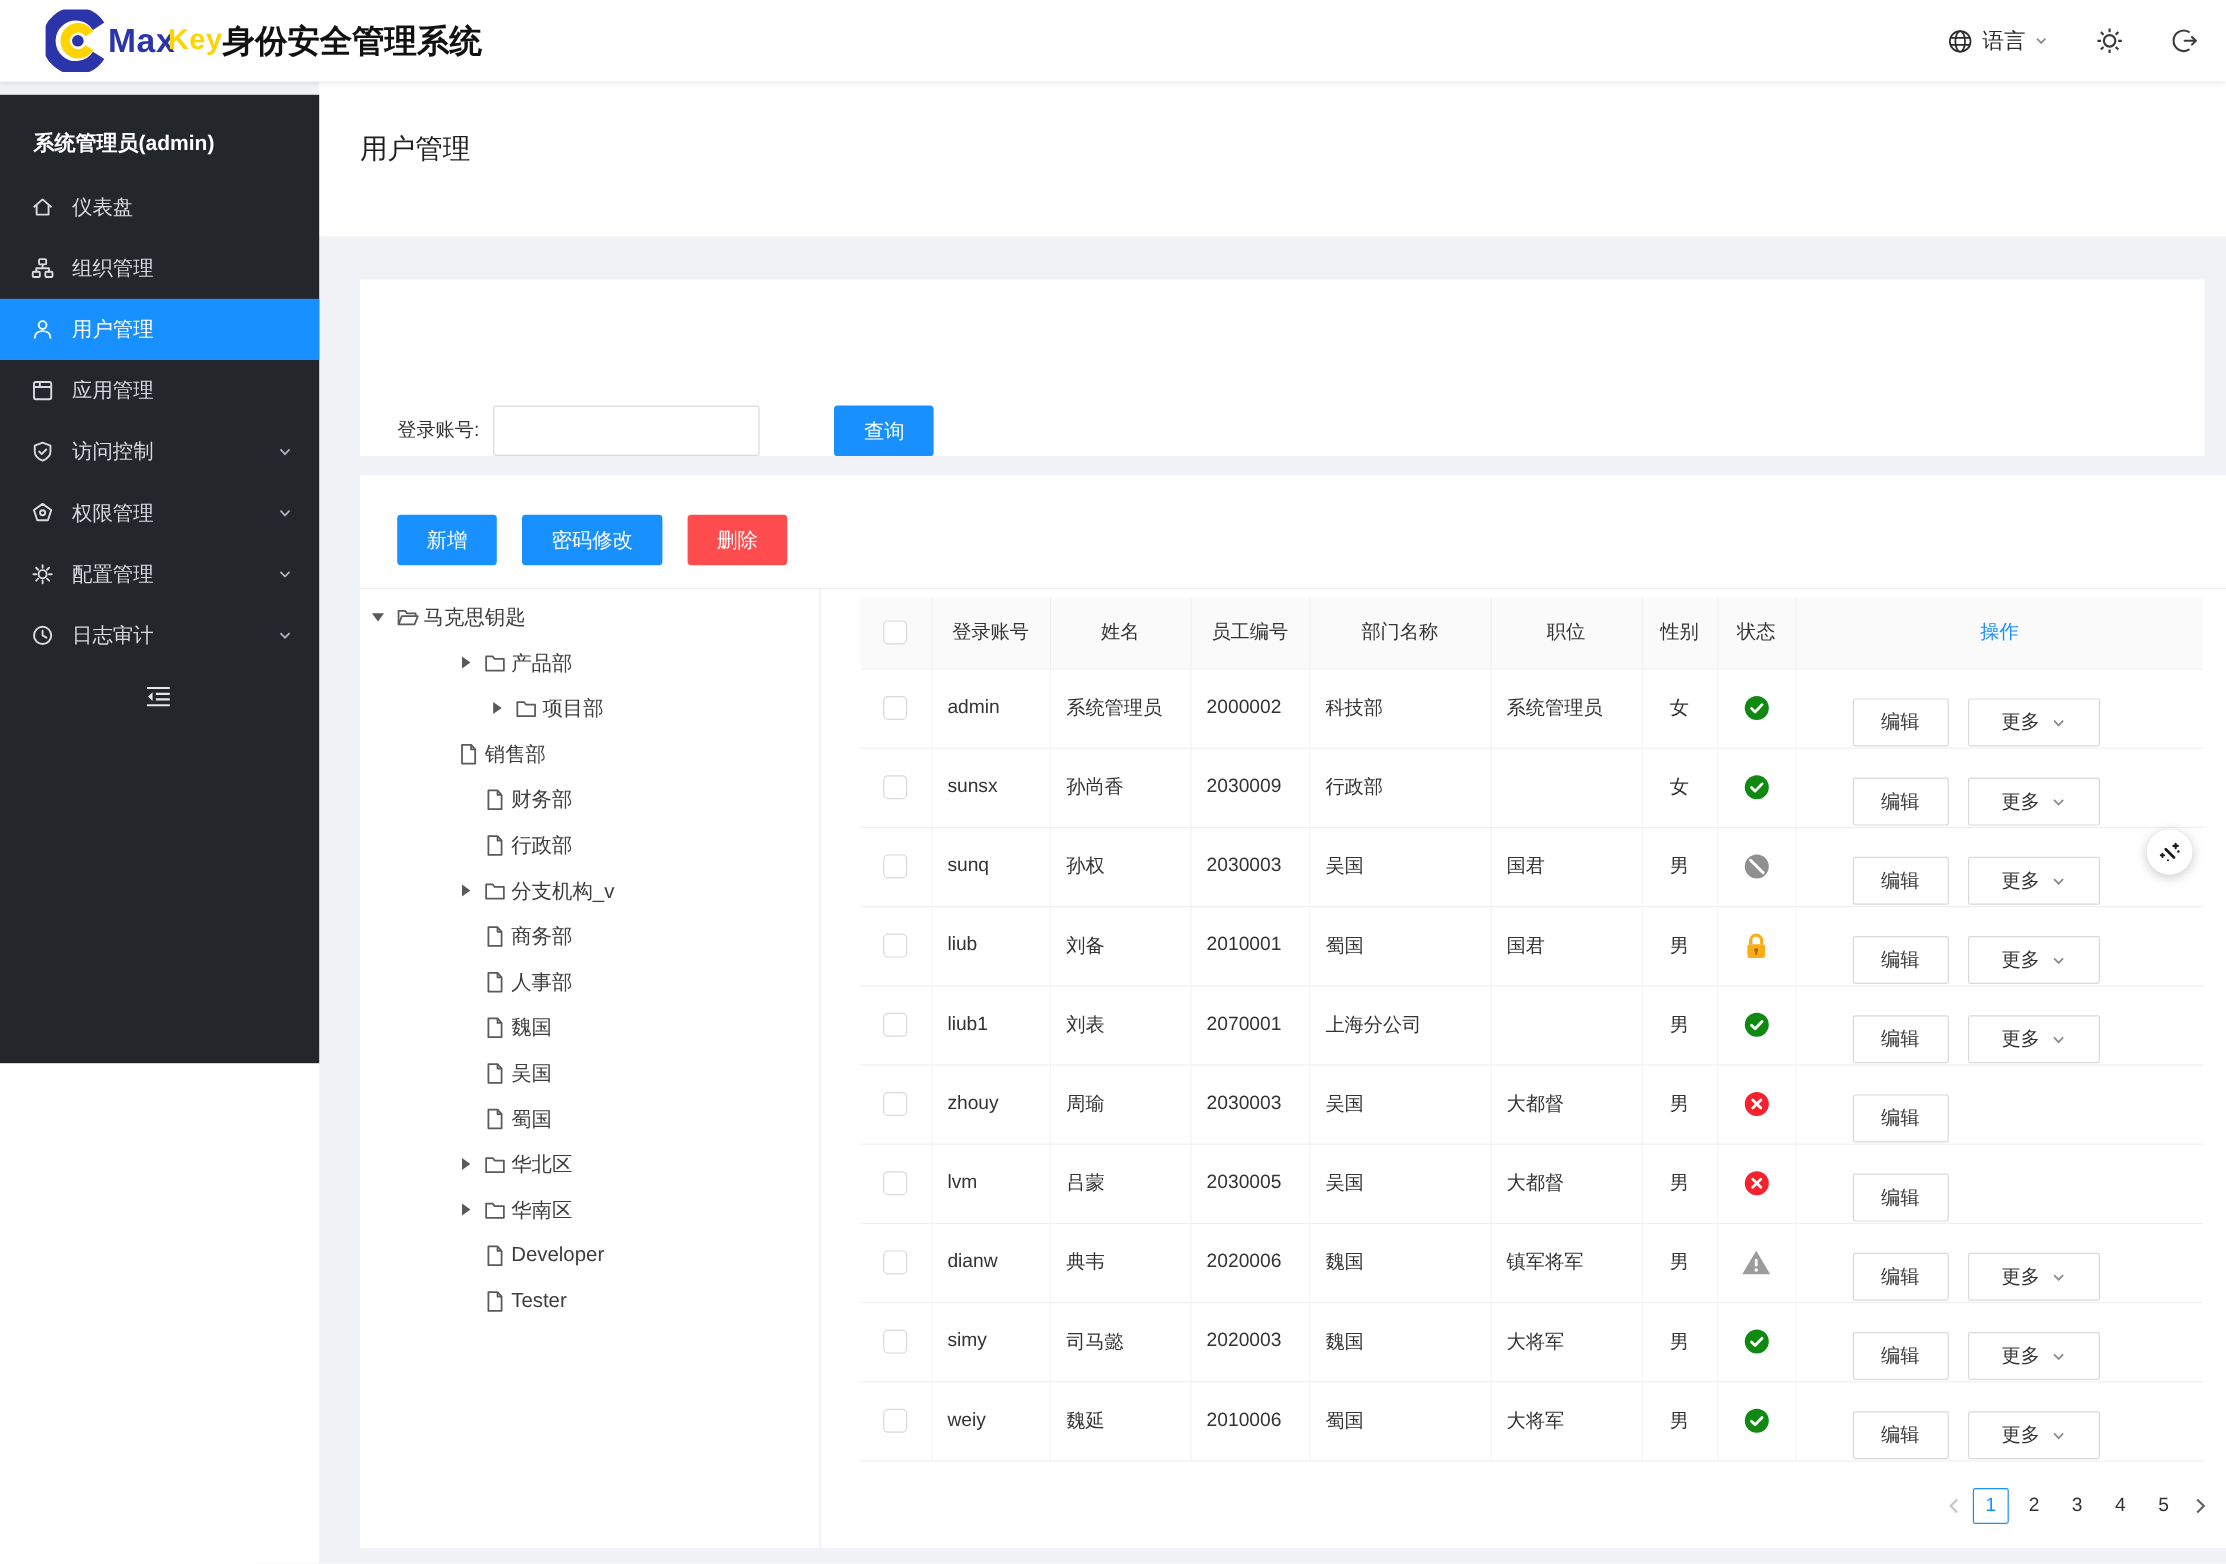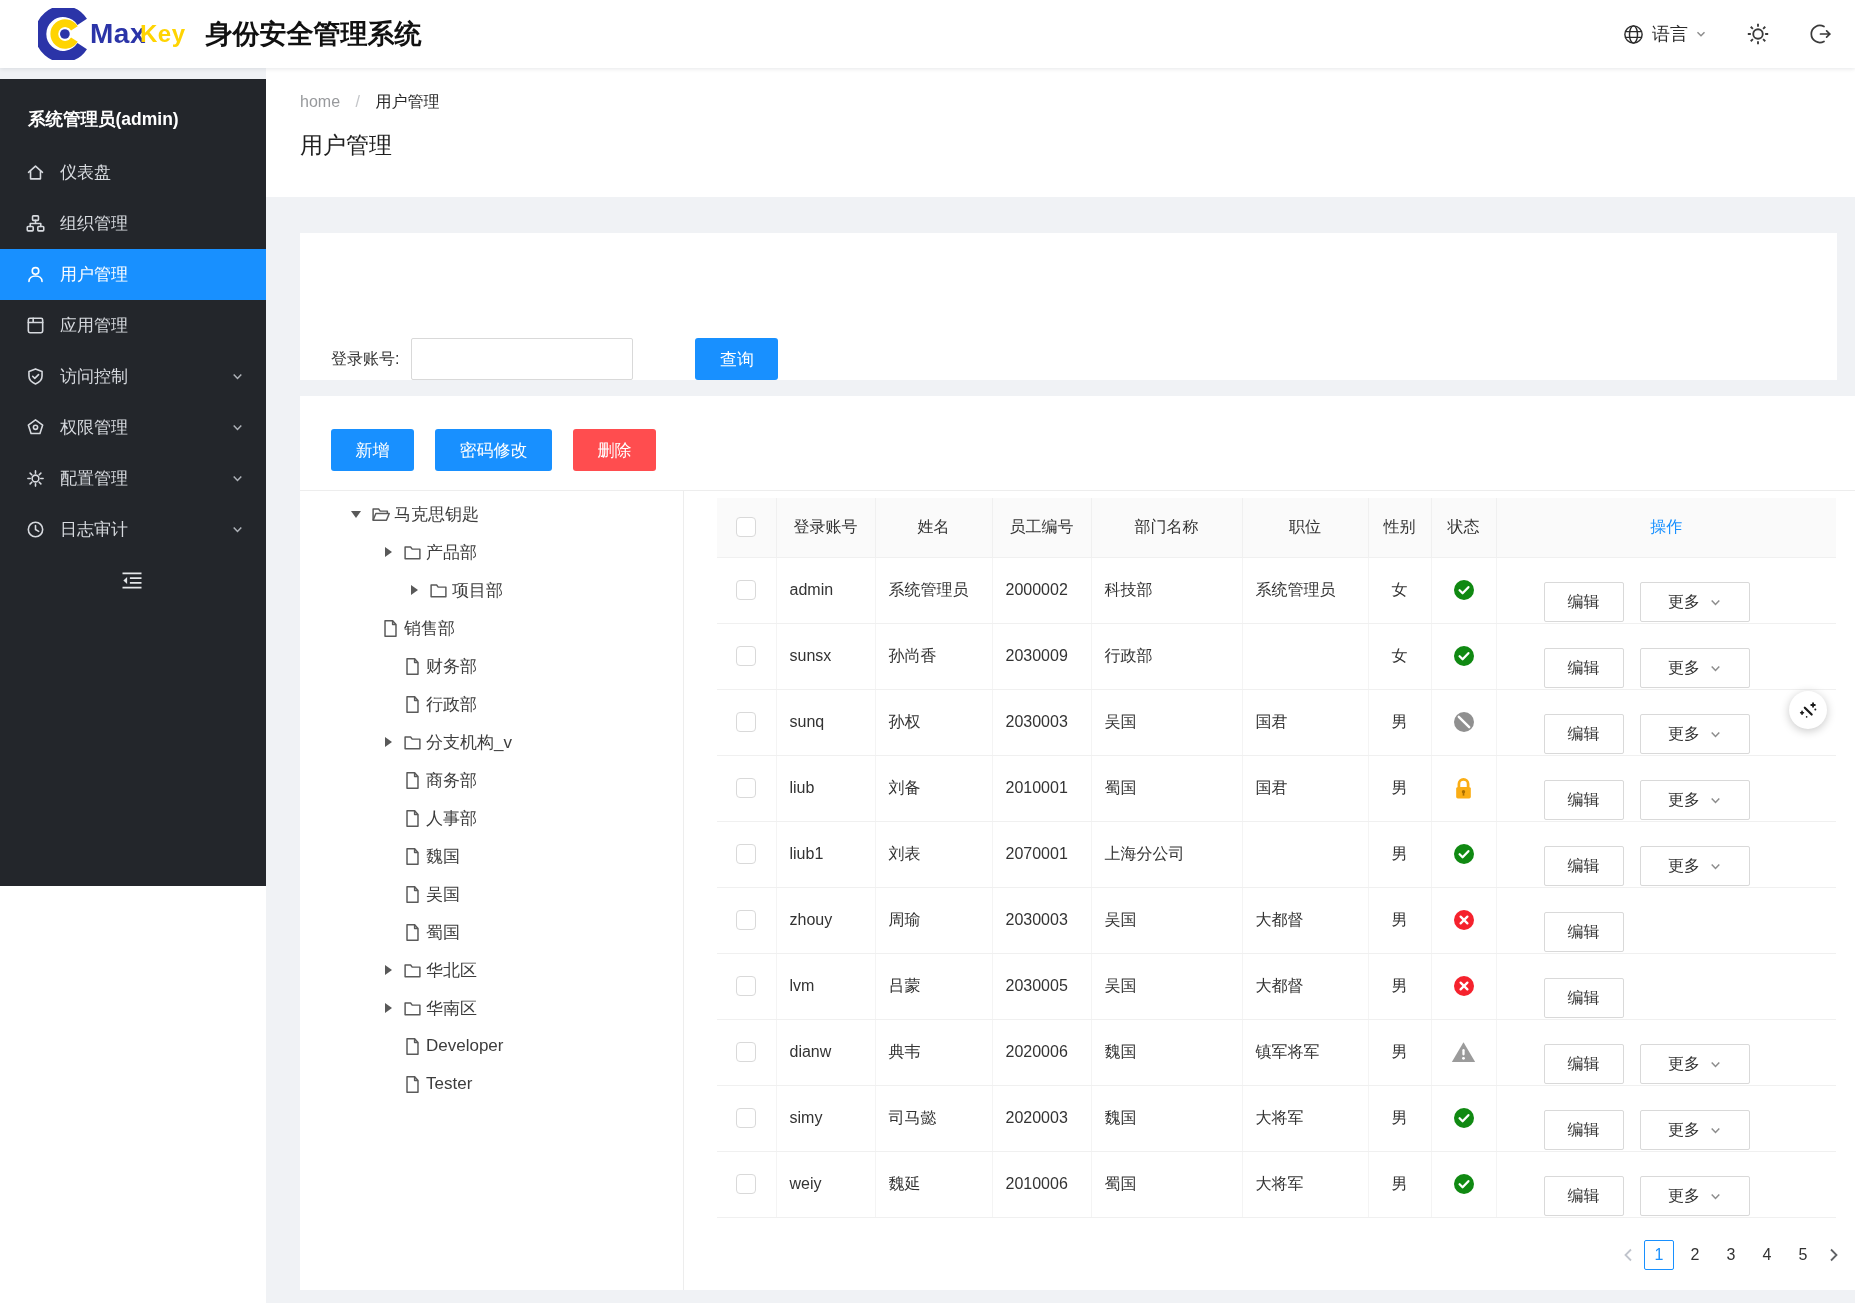--- a/index.html
+++ b/index.html
@@ -6,21 +6,21 @@
   html,body { width:1855px; height:1303px; }
   body { position:relative; background:#f0f2f5; font-family:"Liberation Sans","DejaVu Sans",sans-serif; color:#333; overflow:hidden; }
 
   
   .header { position:absolute; left:0; top:0; width:1855px; height:68px; background:#fff; z-index:20;
             box-shadow:0 1px 4px rgba(0,21,41,.10); display:flex; align-items:center; justify-content:space-between;
             padding:0 22px 0 38px; }
   .brand { display:flex; align-items:center; gap:0; }
   .b-max { color:#2b34a8; font-size:28px; font-weight:bold; letter-spacing:.5px; }
   .b-key { color:#ffd402; font-size:24px; font-weight:bold; letter-spacing:.5px; margin-left:-6px; }
-  .b-suffix { color:#111; font-size:27px; font-weight:bold; margin-left:20px; }
+  .b-suffix { color:#111; font-size:27px; font-weight:bold; margin-left:0; }
   .header-right { display:flex; align-items:center; gap:38px; color:#3a3a3a; }
   .lang { display:flex; align-items:center; gap:7px; font-size:18px; color:#2b2b2b; cursor:pointer; }
   .h-icon { display:inline-flex; align-items:center; cursor:pointer; }
 
   
   .sidebar { position:absolute; left:0; top:79px; width:266px; height:807px; background:#23262b; z-index:10; }
   .below-sidebar { position:absolute; left:0; top:875px; width:266px; height:428px; background:#fff; }
   .side-user { padding:28px 0 16px 28px; color:#fff; font-weight:bold; font-size:17.5px; }
   .side-item { height:51px; display:flex; align-items:center; padding-left:26px; gap:15px;
                color:#d7dadf; font-size:17px; cursor:pointer; position:relative; }
@@ -248,43 +248,38 @@
   <span class="side-fold">
     <svg width="24" height="19" viewBox="0 0 22 18" fill="none" stroke="currentColor" stroke-width="1.7">
       <path d="M2 2.2 H20 M2 15.8 H20 M9 6.8 H20 M9 11.2 H20"></path>
       <path d="M6.4 5.6 L2.8 9 l3.6 3.4 Z" fill="currentColor" stroke="none"></path>
     </svg>
   </span>
 </div>
 <div class="below-sidebar"></div>
 
 <div class="crumb-section">
-  <div class="breadcrumb">
-    <span class="bc-home">home</span>
-    <span class="bc-sep">/</span>
-    <span class="bc-cur">用户管理</span>
-  </div>
   <div class="page-title">用户管理</div>
 </div>
 
 <div class="search-card">
   <span class="search-label">登录账号:</span>
   <input class="search-input" type="text" value="" style="">
   <button class="btn btn-primary search-btn">查询</button>
 </div>
 
 <div class="main-card">
   <div class="toolbar">
     <button class="btn btn-primary tb-add">新增</button>
     <button class="btn btn-primary tb-pwd">密码修改</button>
     <button class="btn btn-danger tb-del">删除</button>
   </div>
   <div class="main-body">
     <div class="tree-panel" id="tree">
-        <div class="tree-row" style="padding-left:41px">
+        <div class="tree-row" style="">
             <span class="caret caret-down"></span>
           <span class="t-icon">
             <svg width="19" height="19" viewBox="0 0 18 18" fill="none" stroke="#5a5a5a" stroke-width="1.4" stroke-linejoin="round">
               <path d="M2 14.5 V3.8 h5.2 l1.5 2 h6.8 V8"></path>
               <path d="M2 14.5 L4.6 8 H17.3 L14.6 14.5 Z"></path>
             </svg>
           </span>
             <span class="t-label">马克思钥匙</span>
           </div>
         <div class="tree-row" style="padding-left:73px">

